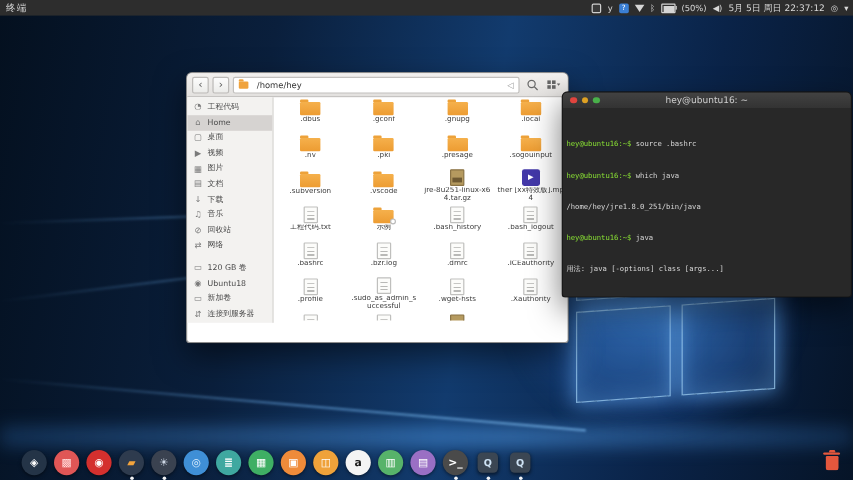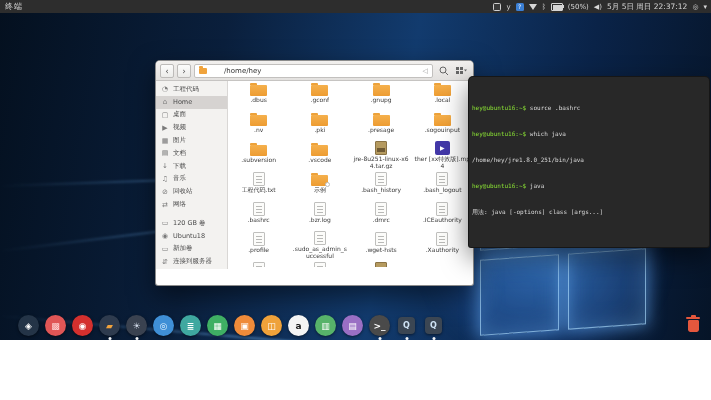--- a/index.html
+++ b/index.html
@@ -1,17 +1,17 @@
 <!DOCTYPE html>
 <html><head>
 <meta charset="utf-8">
 <style>
   html,body{margin:0;padding:0;}
   body{font-family:"DejaVu Sans","Liberation Sans",sans-serif;}
-  .screen{position:relative;width:711px;height:340px;overflow:hidden;
+  .screen{position:relative;width:711px;height:400px;overflow:hidden;
     background:linear-gradient(100deg,#04101f 0%,#0a1f3c 30%,#123b6e 55%,#0a2348 78%,#061427 100%);}
 
   
   .wglow{position:absolute;left:380px;top:120px;width:330px;height:280px;border-radius:50%;
     background:radial-gradient(closest-side,rgba(70,150,240,.55),rgba(40,100,190,.25) 55%,transparent 75%);filter:blur(6px);}
   .beam{position:absolute;height:2px;background:linear-gradient(90deg,transparent,rgba(120,190,255,.45),rgba(150,210,255,.6));filter:blur(1px);transform-origin:left center;}
   .beam.b1{top:250px;left:0;width:500px;transform:rotate(-7deg);}
   .beam.b2{top:185px;left:0;width:480px;transform:rotate(-2deg);}
   .beam.b3{top:315px;left:0;width:490px;transform:rotate(5deg);}
   .beam.b4{top:356px;left:0;width:711px;height:16px;filter:blur(7px);
@@ -43,21 +43,21 @@
   
   .fm{left:155px;top:60px;width:319px;height:226px;background:#fff;z-index:10;}
   .fm .tbar{height:16px;background:linear-gradient(#3a3a3a,#2e2e2e);}
   .fm .dot{background:#9a9a9a;}
   .fm .ttl{font-size:8px;color:#b5b5b5;}
   .fm-toolbar{height:20px;background:linear-gradient(#f2f0ee,#e3e1df);border-bottom:1px solid #c6c4c2;
     display:flex;align-items:center;padding:0 4px;gap:3px;box-sizing:border-box;}
   .navbtn{width:14px;height:14px;border:1px solid #bdbbb9;background:linear-gradient(#fcfcfc,#ececea);
     border-radius:2px;font-size:9px;line-height:12px;text-align:center;color:#555;box-sizing:border-box;}
   .pathfield{flex:1;height:14px;background:#fff;border:1px solid #c2c0be;border-radius:2px;
-    display:flex;align-items:center;padding:0 4px;gap:17px;font-size:7px;color:#333;box-sizing:border-box;}
+    display:flex;align-items:center;padding:0 4px;gap:7px;font-size:7px;color:#333;box-sizing:border-box;}
   .pathfolder{width:8px;height:6px;background:#f0a33c;border-radius:1px;position:relative;flex:0 0 auto;}
   .pathfolder::before{content:"";position:absolute;top:-1.5px;left:0;width:3.5px;height:1.5px;background:#f0a33c;border-radius:1px 1px 0 0;}
   .clearicon{margin-left:auto;color:#9a9a9a;font-size:7px;}
   .toolicon{width:15px;height:14px;display:flex;align-items:center;justify-content:center;border-radius:2px;}
   .fm-body{position:relative;height:188px;}
   .fm-sidebar{position:absolute;left:0;top:0;bottom:0;width:72px;background:#f3f2f0;border-right:1px solid #d9d7d5;
     padding-top:2px;overflow:hidden;box-sizing:border-box;}
   .srow{height:12.8px;display:flex;align-items:center;gap:4px;padding:0 5px;font-size:6.5px;color:#4a4a4a;white-space:nowrap;}
   .srow[data-sel="1"]{background:#d6d3d1;}
   .sic{width:8px;font-size:7px;color:#7a7a7a;text-align:center;flex:0 0 auto;}
@@ -486,20 +486,28 @@
               <span class="ic-archive"></span>
 
             </span>
             <span class="fname"></span>
           </div>
         </div>
     </div>
   </div>
 
   <div class="window term">
+    <div class="tbar">
+      <span class="dots">
+        <span class="dot r"></span>
+        <span class="dot y"></span>
+        <span class="dot g"></span>
+      </span>
+      <span class="ttl">hey@ubuntu16: ~</span>
+    </div>
     <div class="term-body">
       
     
         <div class="tl"><span class="g">hey@ubuntu16:~$</span><span> source .bashrc</span></div>
       
         <div class="tl"><span class="g">hey@ubuntu16:~$</span><span> which java</span></div>
       
         <div class="tl"><span class="g"></span><span>/home/hey/jre1.8.0_251/bin/java</span></div>
       
         <div class="tl"><span class="g">hey@ubuntu16:~$</span><span> java</span></div>

